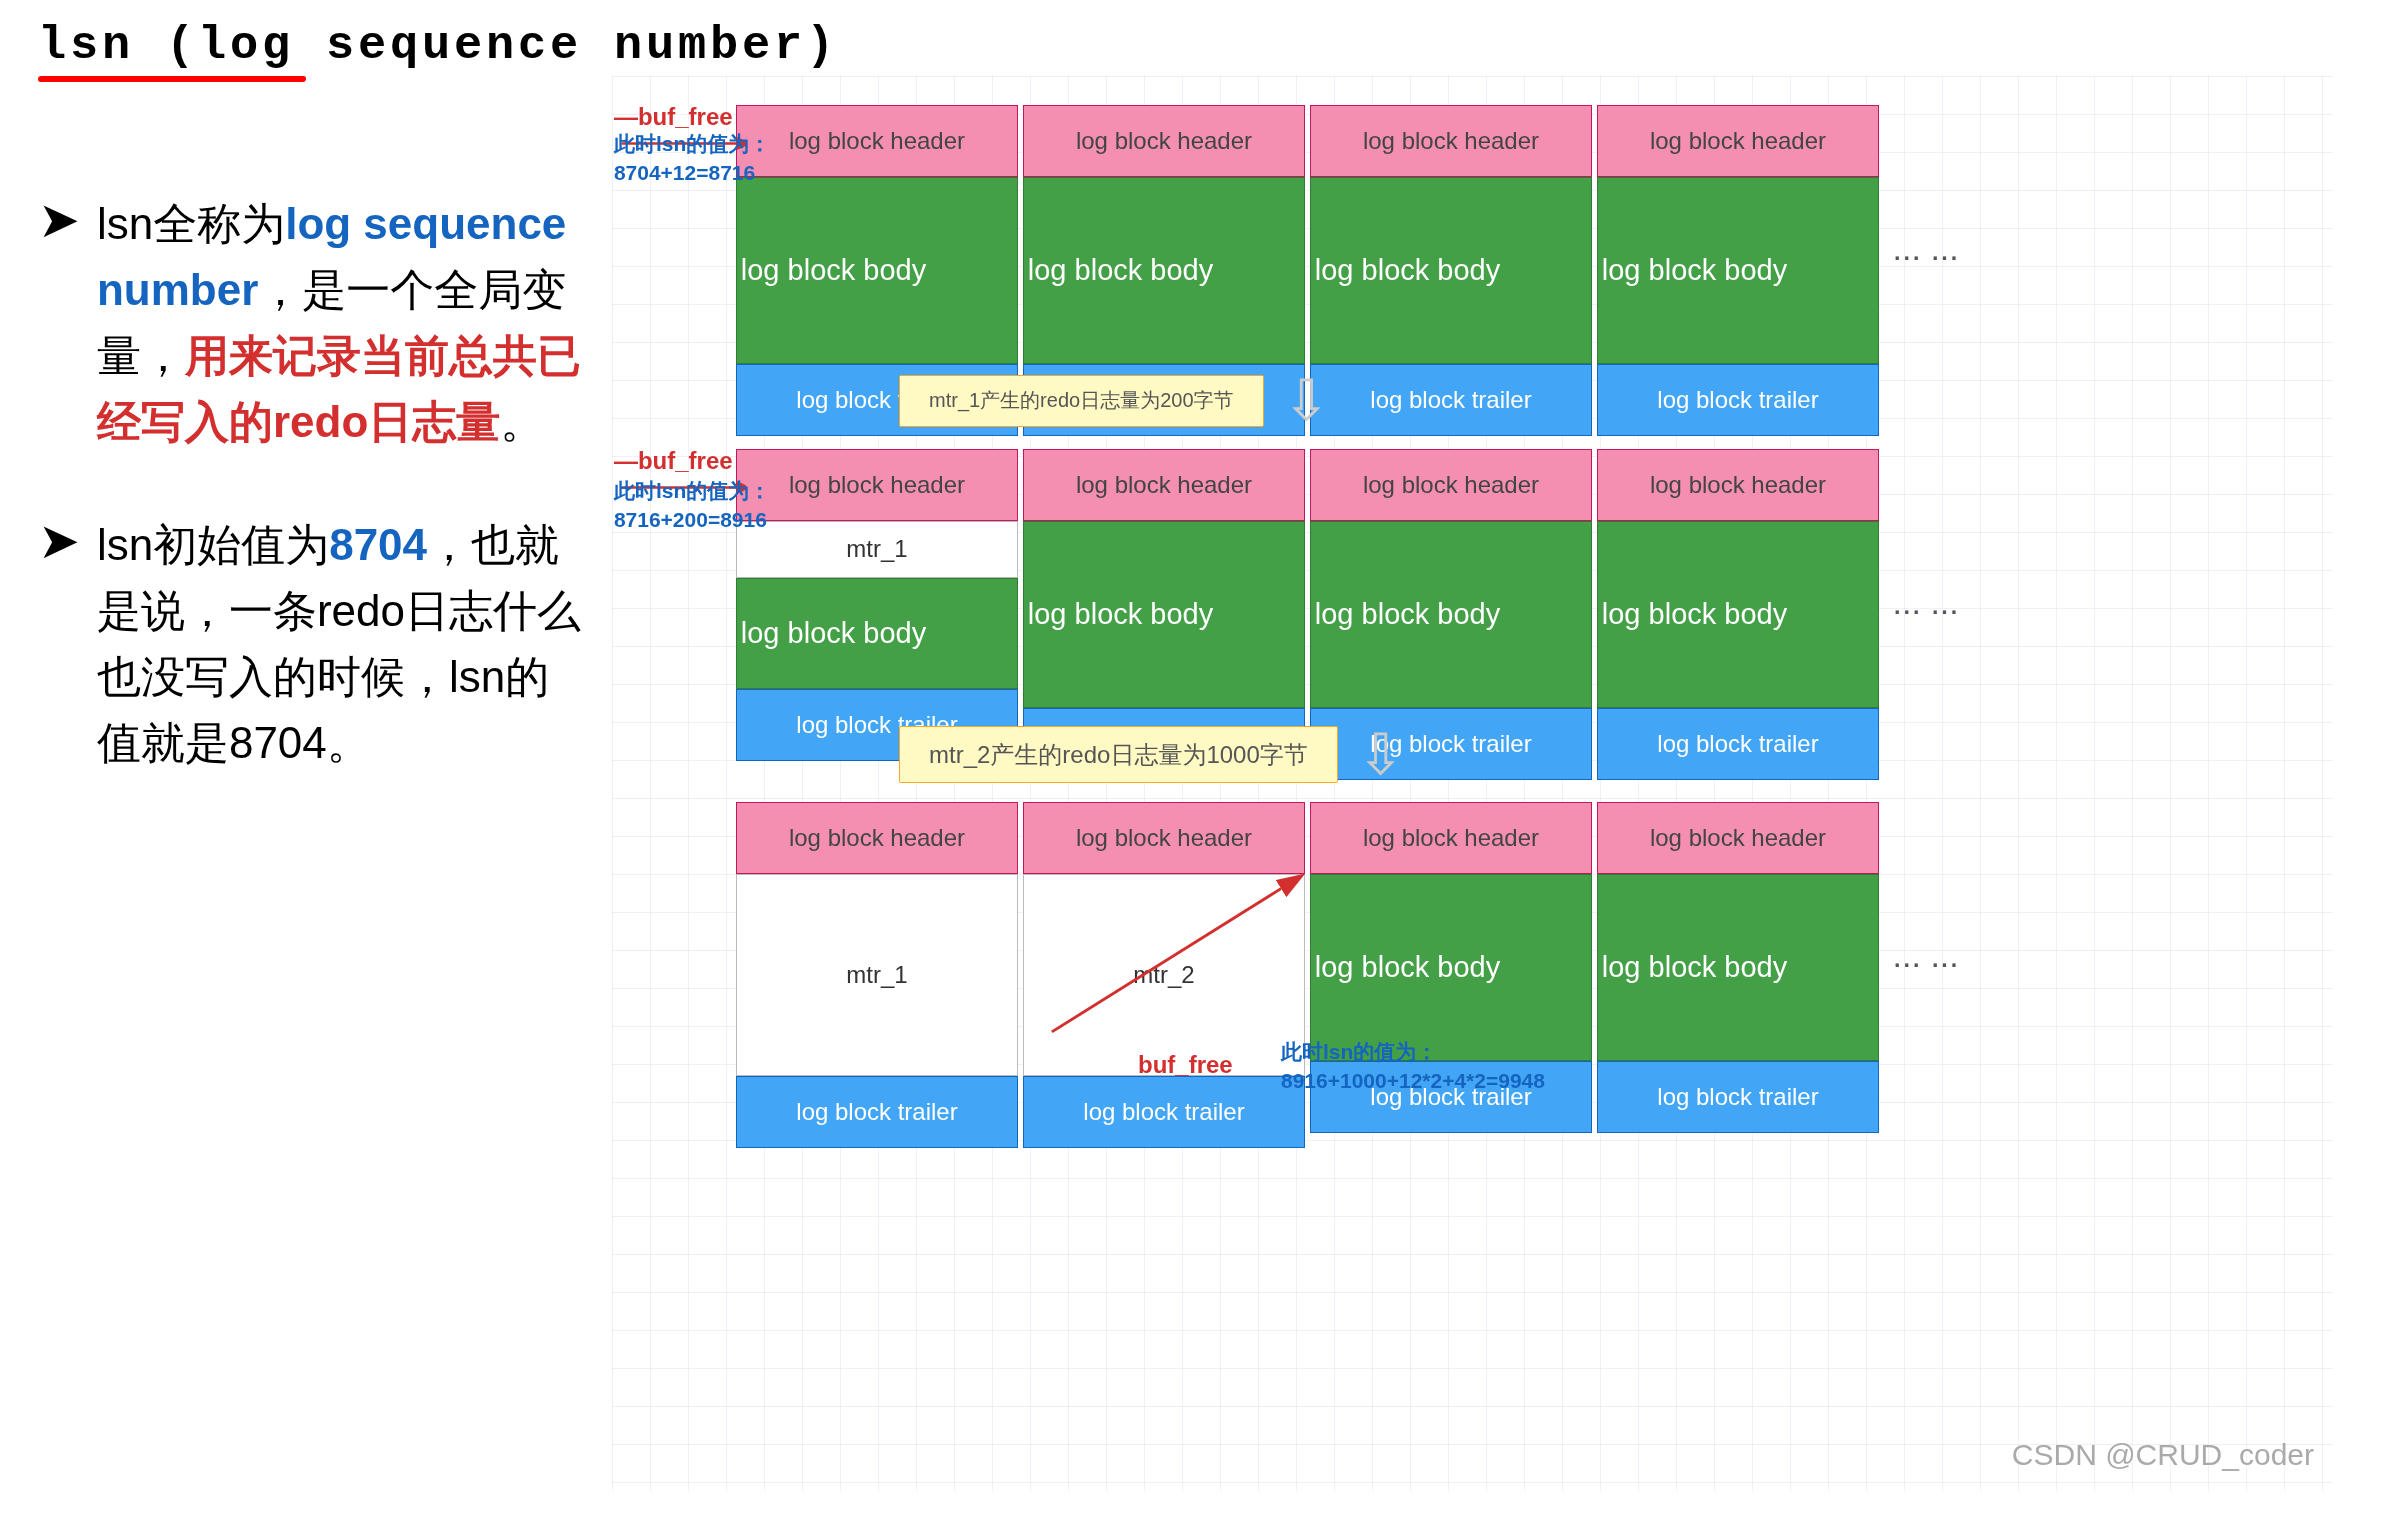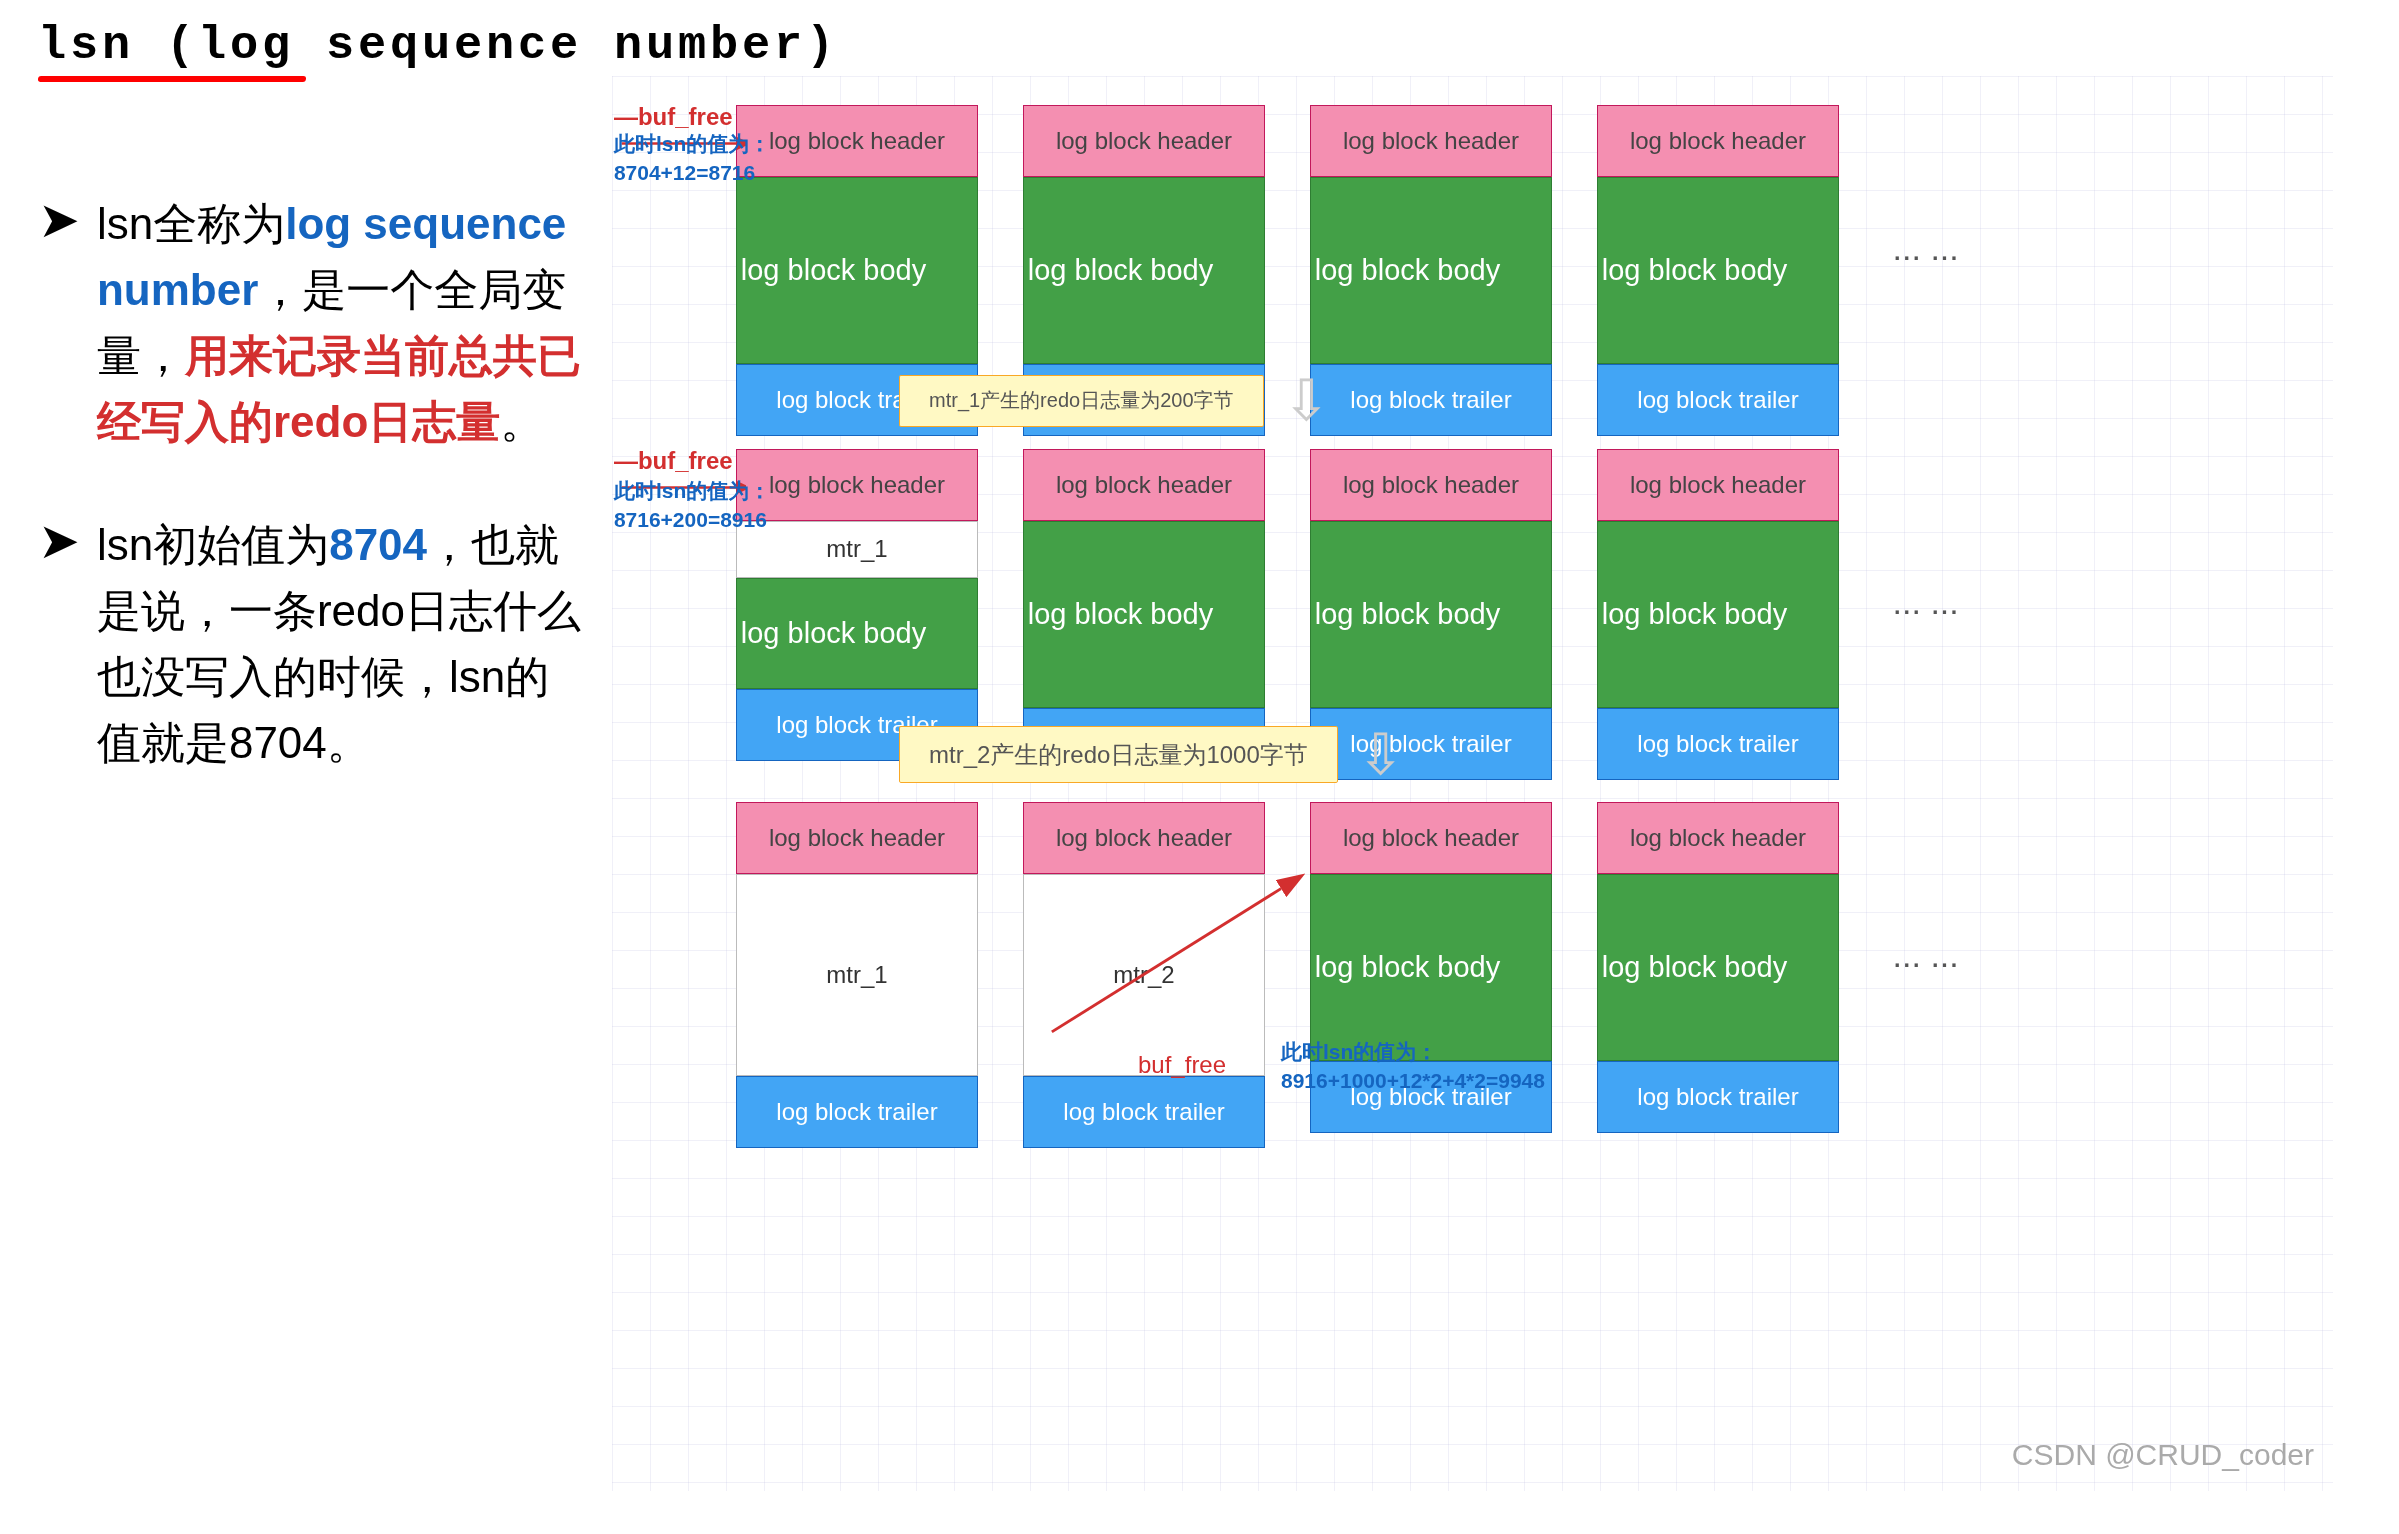--- a/index.html
+++ b/index.html
@@ -90,21 +90,21 @@
     }
 
     
     .pos-block {
       position: absolute;
     }
 
     .block-col {
       display: flex;
       flex-direction: column;
-      width: 242px;
+      width: 282px;
     }
     .bh { 
       background: #f48fb1;
       border: 1.4px solid #c2185b;
       text-align: center;
       padding: 21px 3.8px;
       font-size: 24px;
       color: #444;
     }
     .bb { 
@@ -261,20 +261,20 @@
 
   <svg style="position:absolute; top:784px; left:411px; width:306px; height:191px; pointer-events:none;" viewBox="0 0 320 200" width="306" height="191">
     <defs>
       <marker id="arrowhead-red" markerWidth="10" markerHeight="7" refX="0" refY="3.5" orient="auto">
         <polygon points="0 0, 10 3.5, 0 7" fill="#d32f2f"></polygon>
       </marker>
     </defs>
     <line x1="30" y1="180" x2="270" y2="30" stroke="#d32f2f" stroke-width="3" marker-end="url(#arrowhead-red)"></line>
   </svg>
 
-  <div style="position:absolute; top:975px; left:526px; font-size:24px; color:#d32f2f; font-weight:normal;text-align:center;">buf_free</div>
+  <div style="position:absolute; top:975px; left:526px; font-size:24px; color:#d32f2f; font-weight:bold;text-align:center;">buf_free</div>
   <div style="position:absolute; top:961px; left:669px; font-size:21px; color:#1565c0; font-weight:bold; line-height:1.4;">
     此时lsn的值为：<br>8916+1000+12*2+4*2=9948
   </div>
 
   <div class="watermark" style="position:absolute; bottom:19px; right:19px;">CSDN @CRUD_coder</div>
 </div>
 
 
 </body></html>

